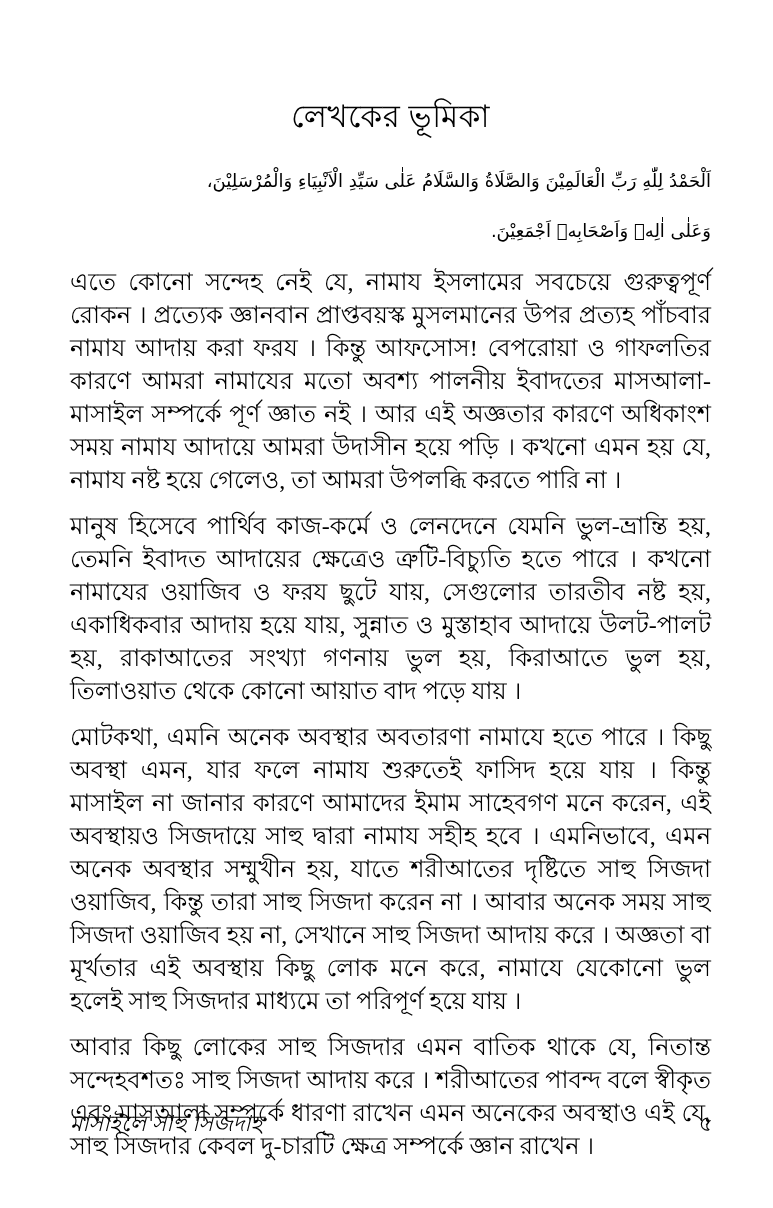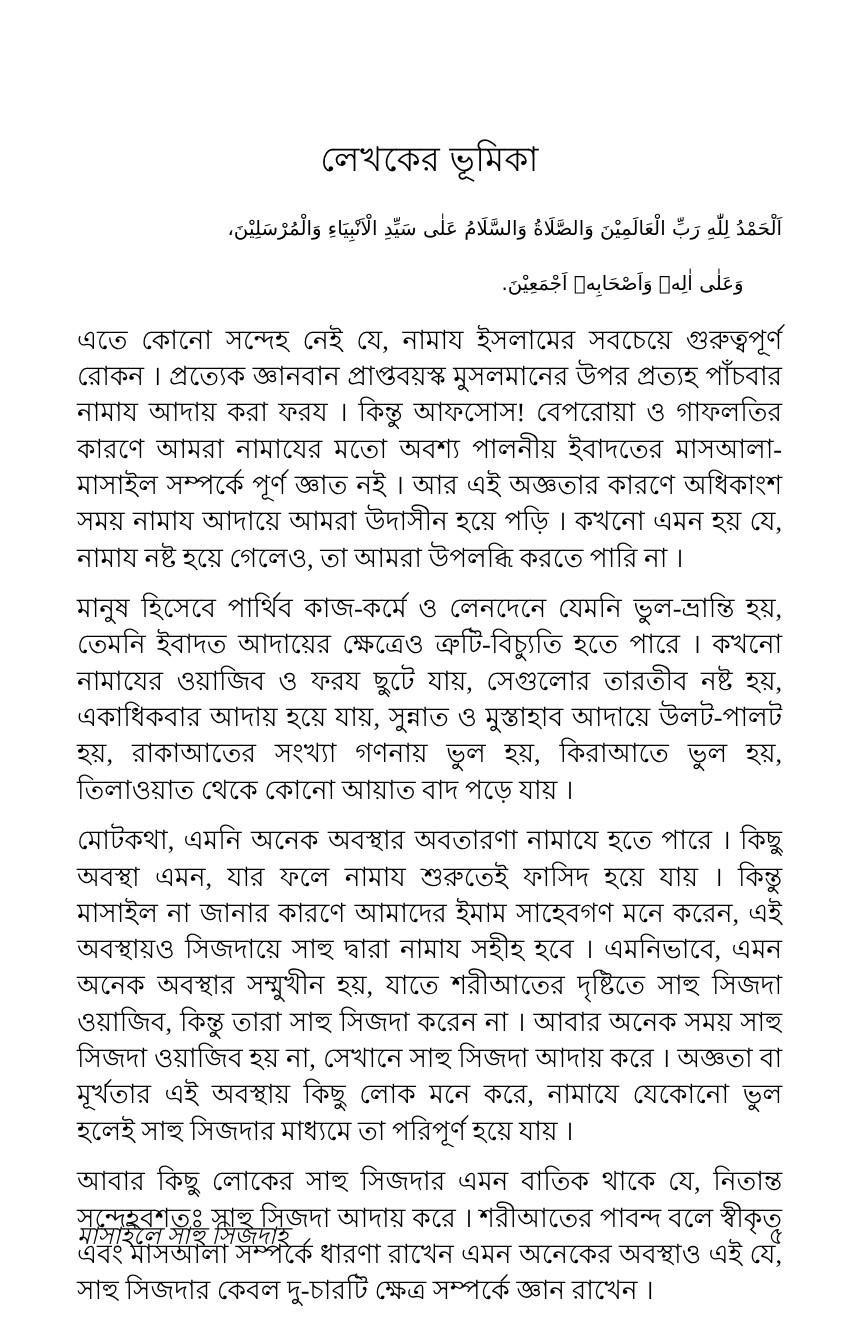--- a/index.html
+++ b/index.html
@@ -8,42 +8,41 @@
     background: #ffffff;
   }
   .page {
     position: relative;
     width: 773px;
     height: 1208px;
     margin: 0 auto;
     background: #ffffff;
     color: #000000;
     box-sizing: border-box;
-    padding: 120px 62px 0 70px;
+    padding: 92px 62px 0 70px;
     font-family: "Liberation Serif", "DejaVu Serif", serif;
     overflow: hidden;
   }
   .page-title {
     text-align: center;
     font-size: 31px;
     font-weight: normal;
     margin: 0 0 12px 0;
     letter-spacing: 0.5px;
   }
   .arabic-block {
     direction: rtl;
     text-align: right;
     font-family: "DejaVu Sans", "Liberation Sans", sans-serif;
     font-size: 18px;
     line-height: 50px;
     margin: 2px 0 10px 0;
   }
   .arabic-line-2 {
     margin-left: 0;
-    margin-right: 35px; 
   }
   .body-text p {
     font-size: 24px;
     line-height: 33px;
     text-align: justify;
     margin: 0 0 13px 0;
     font-family: Liberation Serif, serif;
   }
   .footer {
     position: absolute;

